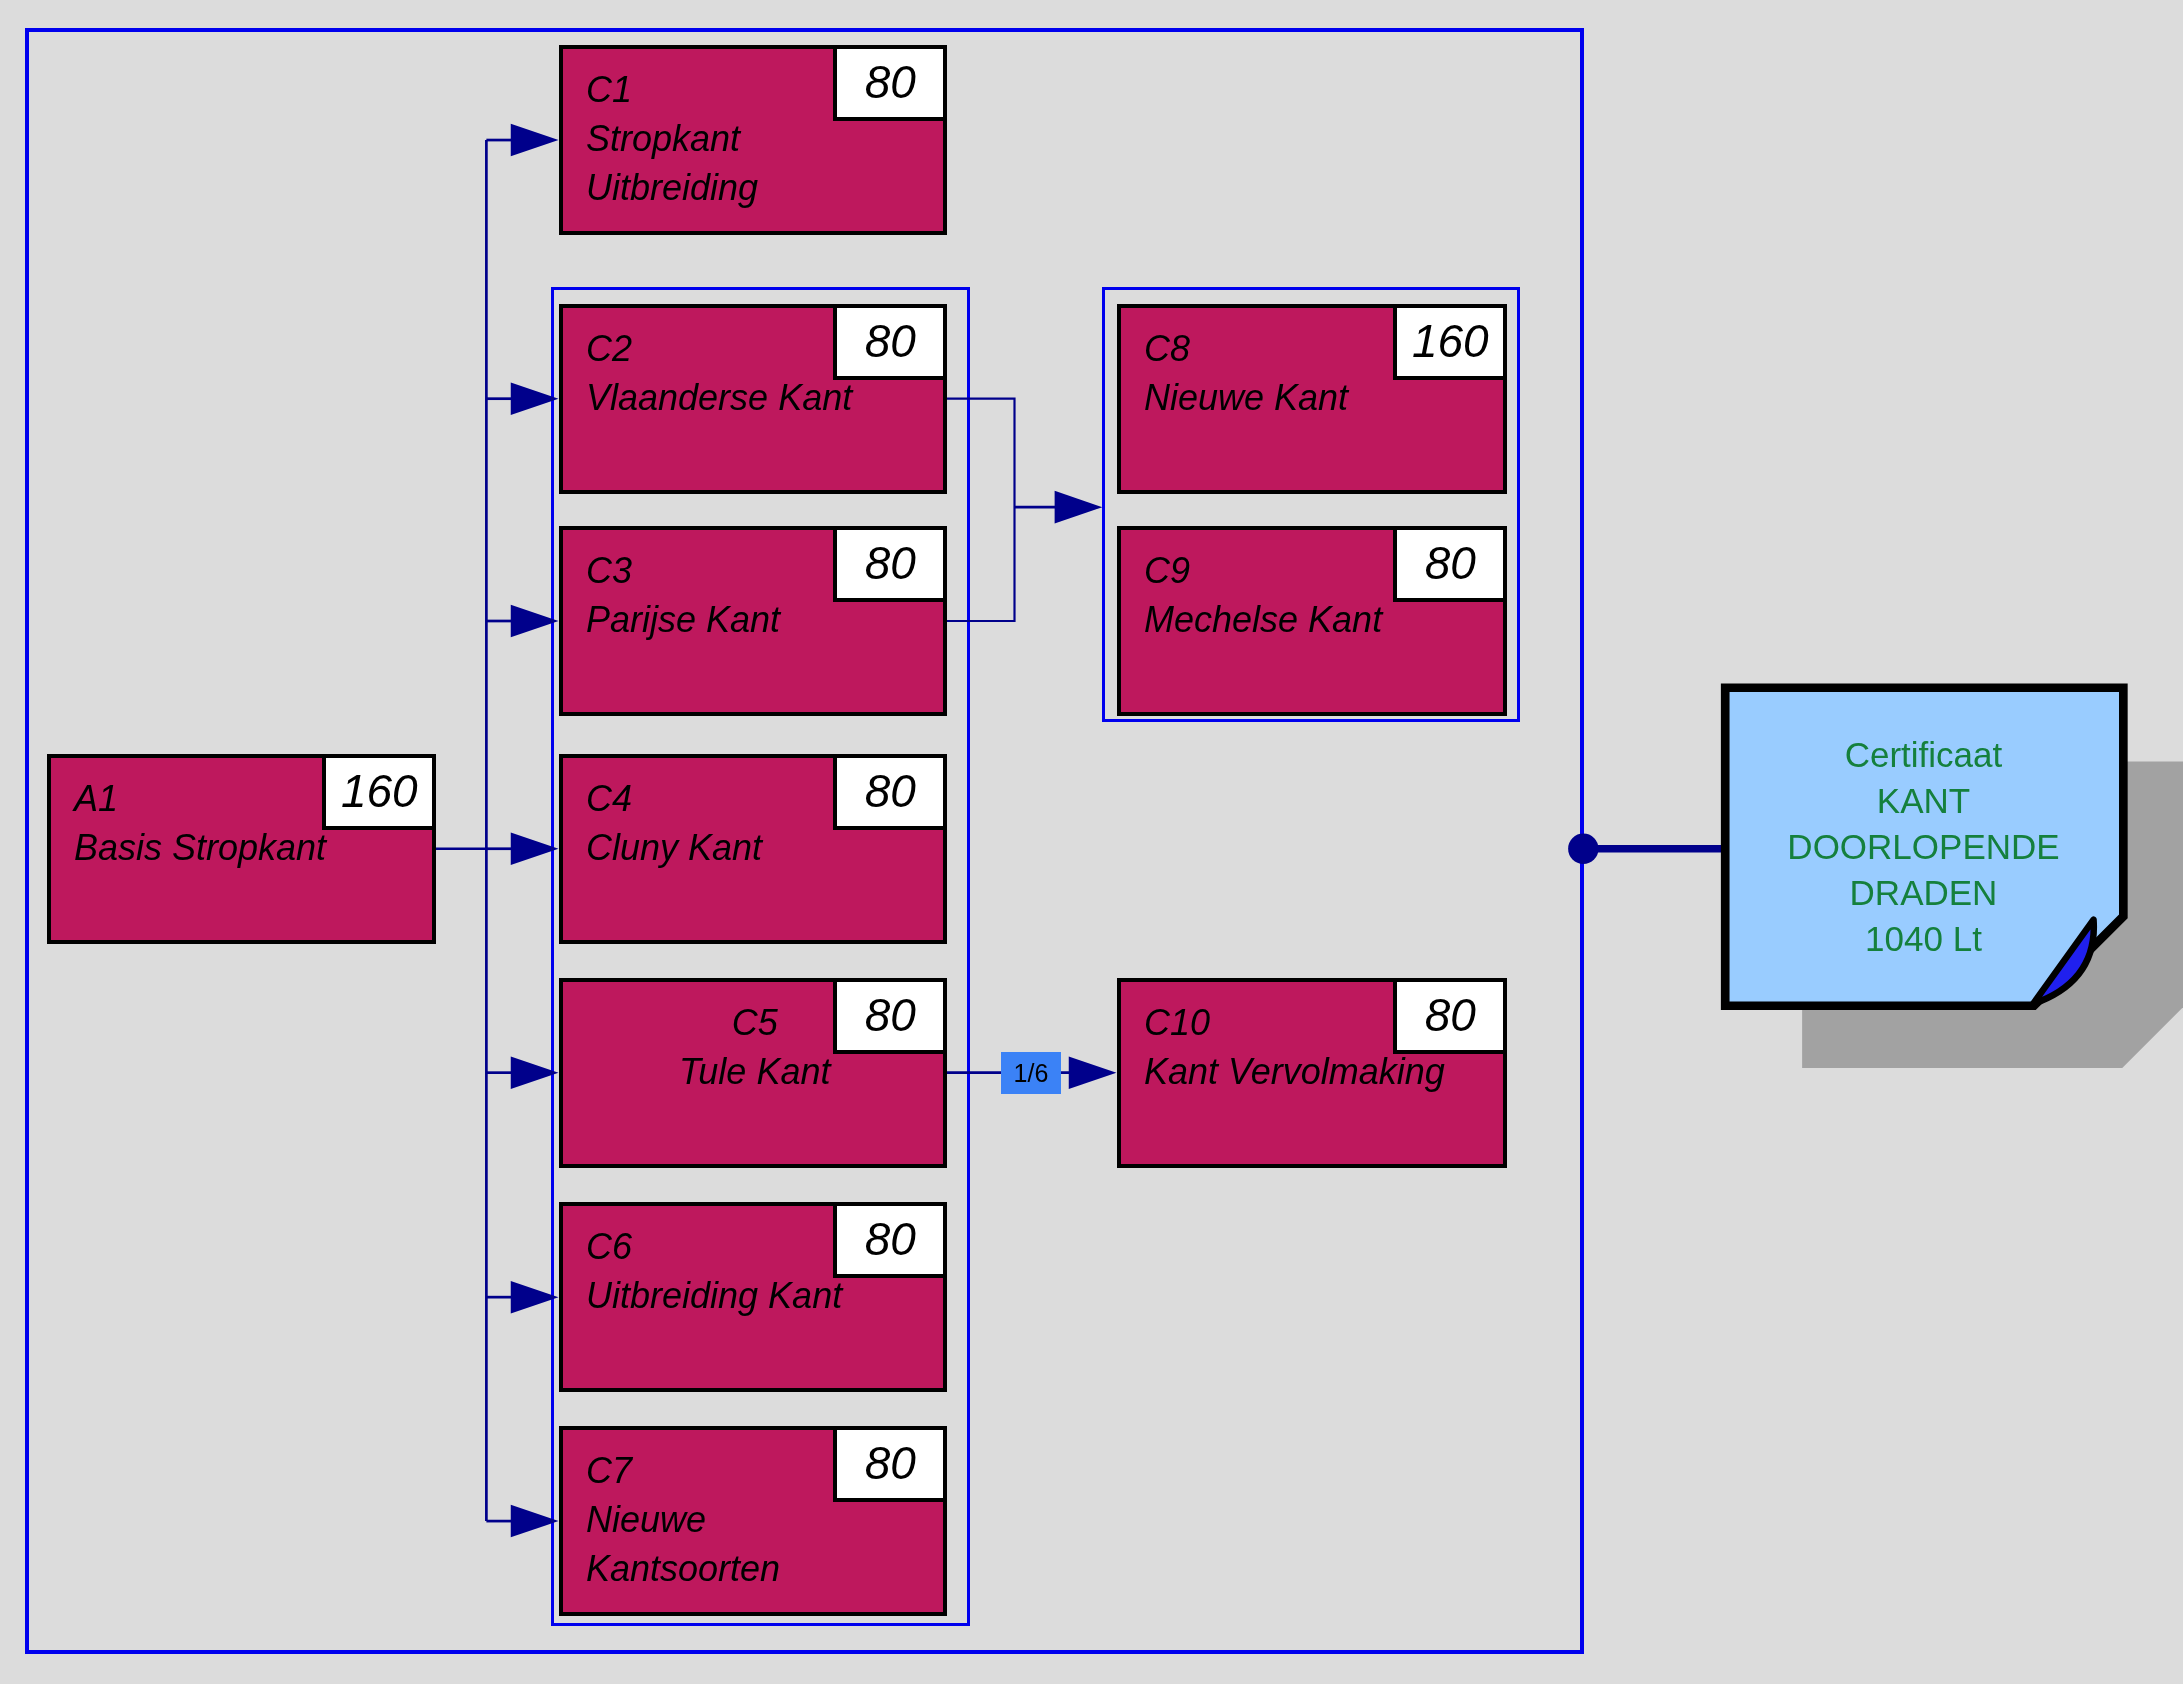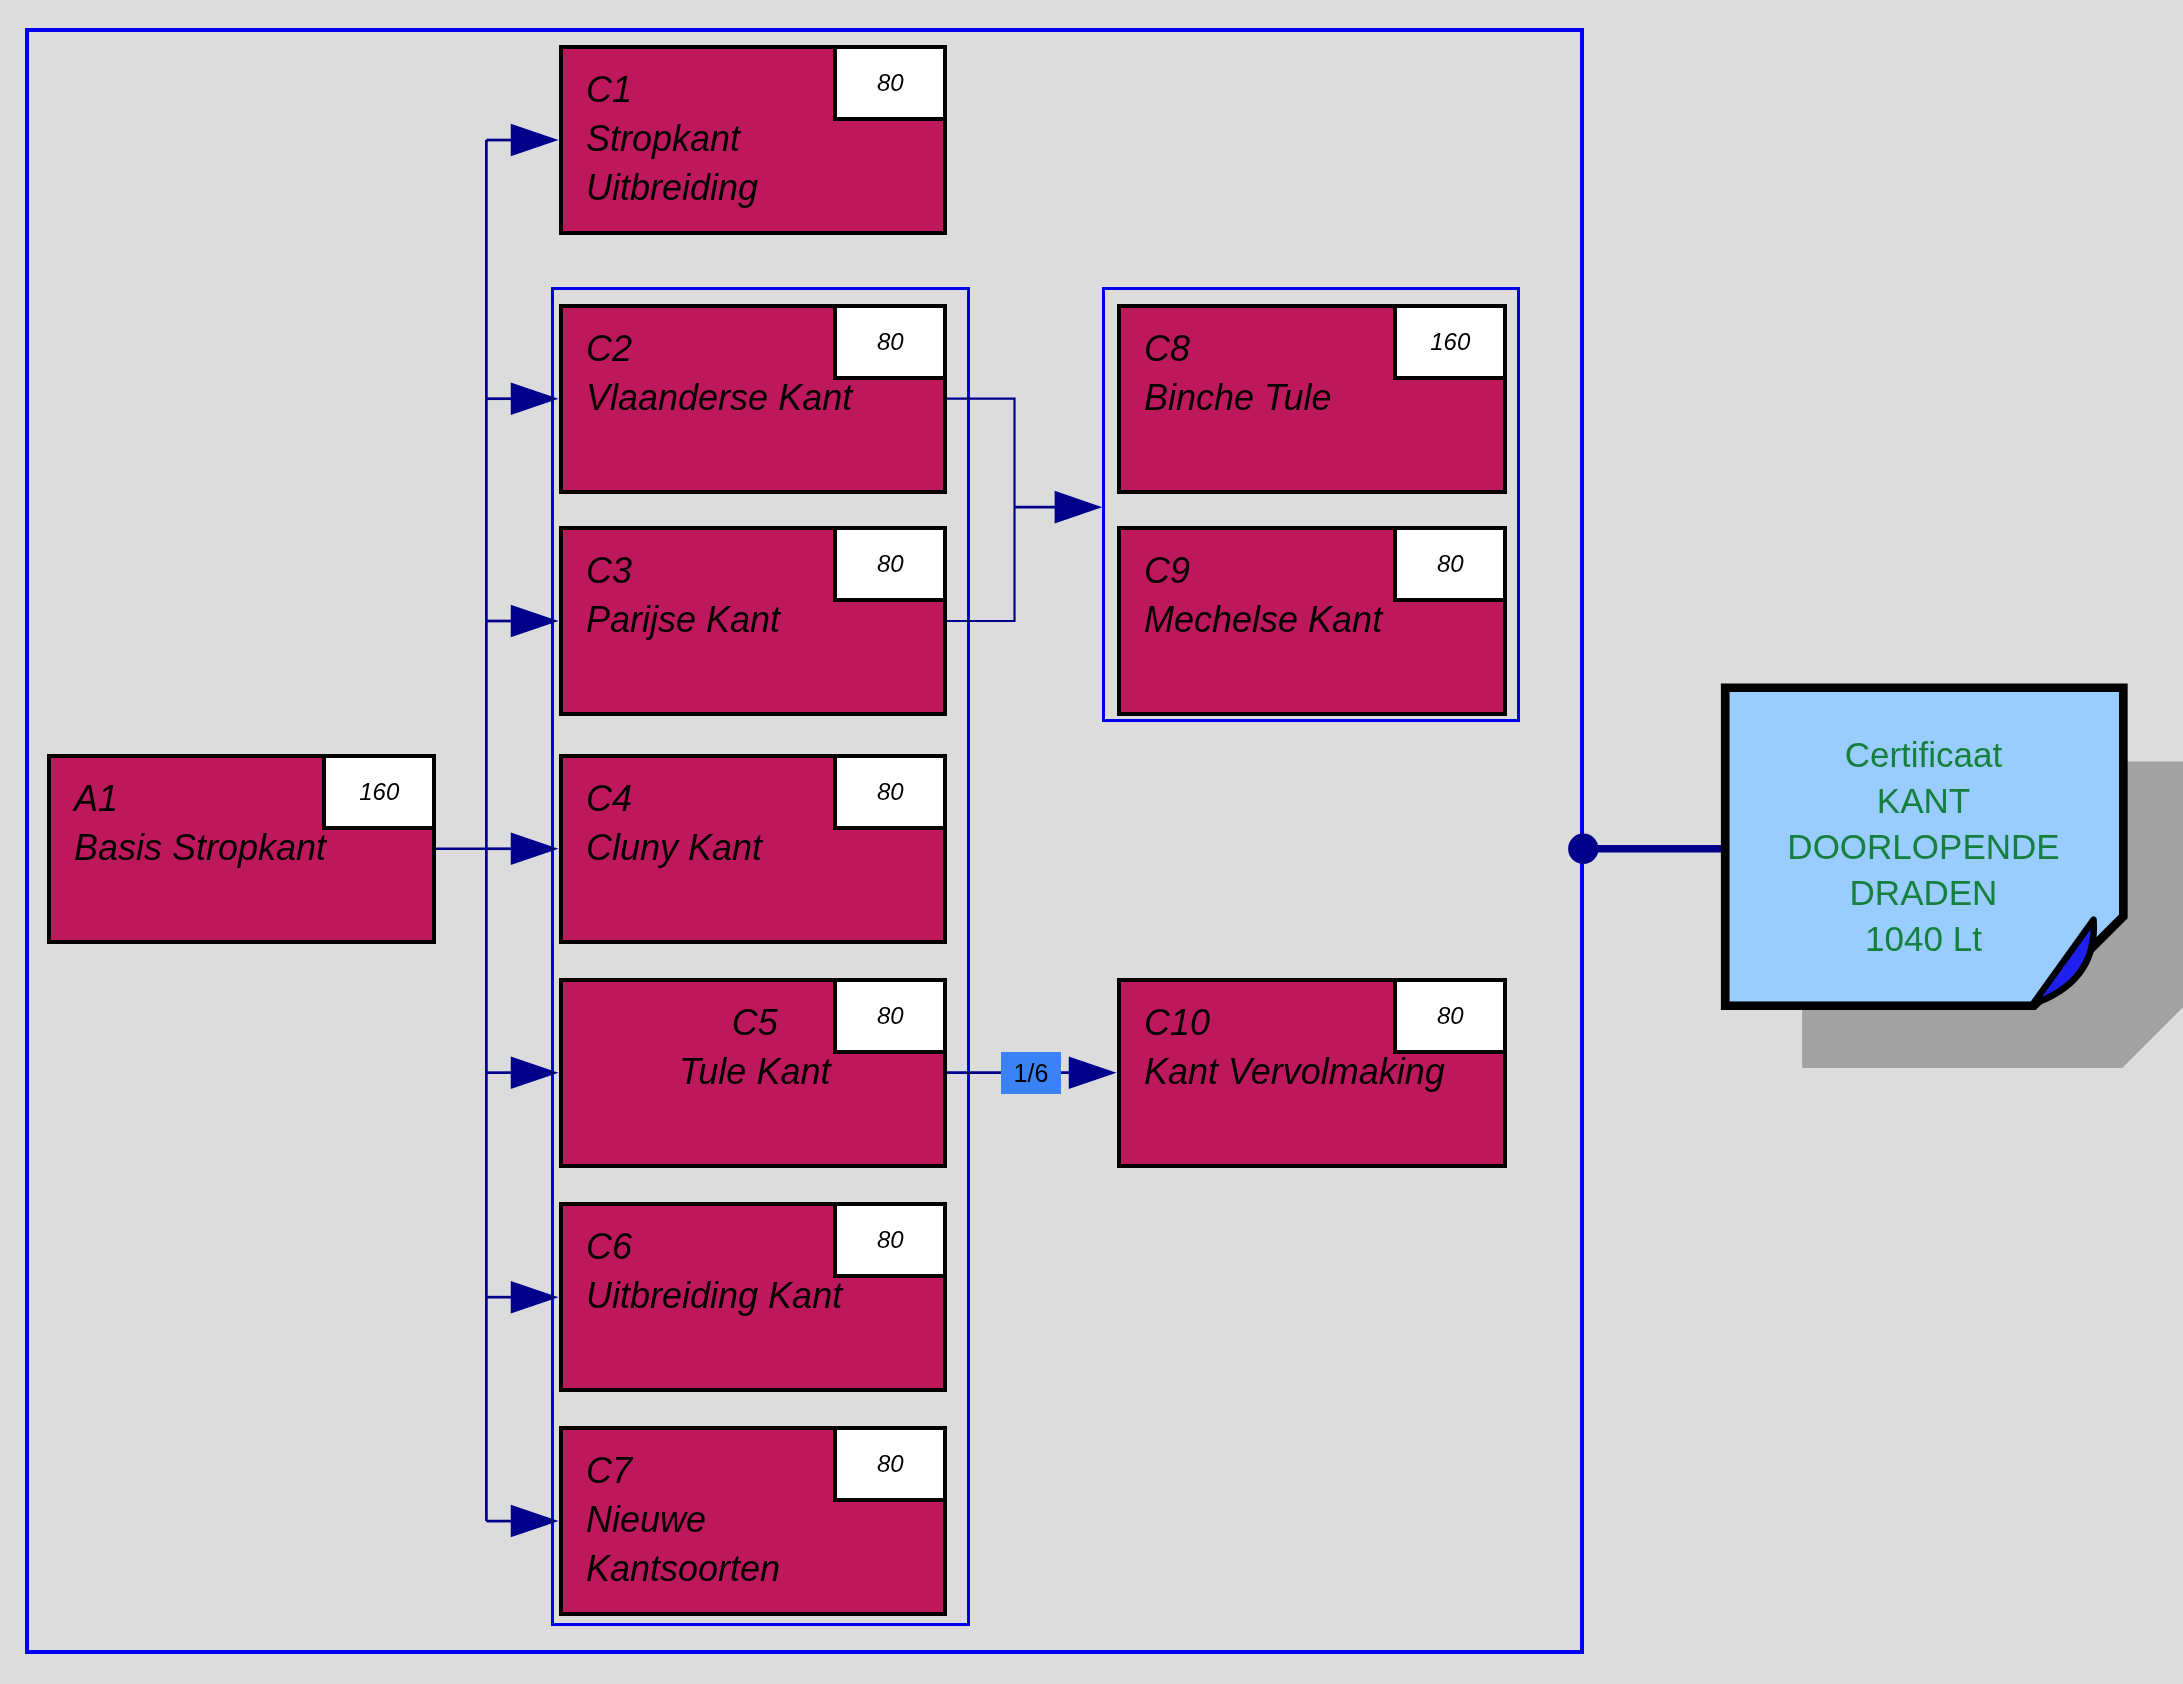--- a/index.html
+++ b/index.html
@@ -42,21 +42,21 @@
   }
   .node .node-name{white-space:pre-line;}
   .badge{
     position:absolute;
     top:-4.3px;right:-4.3px;
     width:114px;height:76px;
     background:#fff;
     border:4.3px solid #000;
     box-sizing:border-box;
     display:flex;align-items:center;justify-content:center;
-    font-size:24px;
+    font-size:46px;
   }
   .edge-label{
     position:absolute;
     left:1001px;top:1052px;
     width:60px;height:42px;
     background:#3b82f6;
     display:flex;align-items:center;justify-content:center;
     font-size:25px;
     color:#000;
   }
@@ -159,21 +159,21 @@
 
   <div class="node" style="left:559px;top:1426px;width:388px;height:190px;">
     <div class="node-code">C7</div>
     <div class="node-name">Nieuwe
 Kantsoorten</div>
     <div class="badge">80</div>
   </div>
 
   <div class="node" style="left:1117px;top:304px;width:390px;height:190px;">
     <div class="node-code">C8</div>
-    <div class="node-name">Binche Tule</div>
+    <div class="node-name">Nieuwe Kant</div>
     <div class="badge">160</div>
   </div>
 
   <div class="node" style="left:1117px;top:526px;width:390px;height:190px;">
     <div class="node-code">C9</div>
     <div class="node-name">Mechelse Kant</div>
     <div class="badge">80</div>
   </div>
 
   <div class="node" style="left:1117px;top:978px;width:390px;height:190px;">

